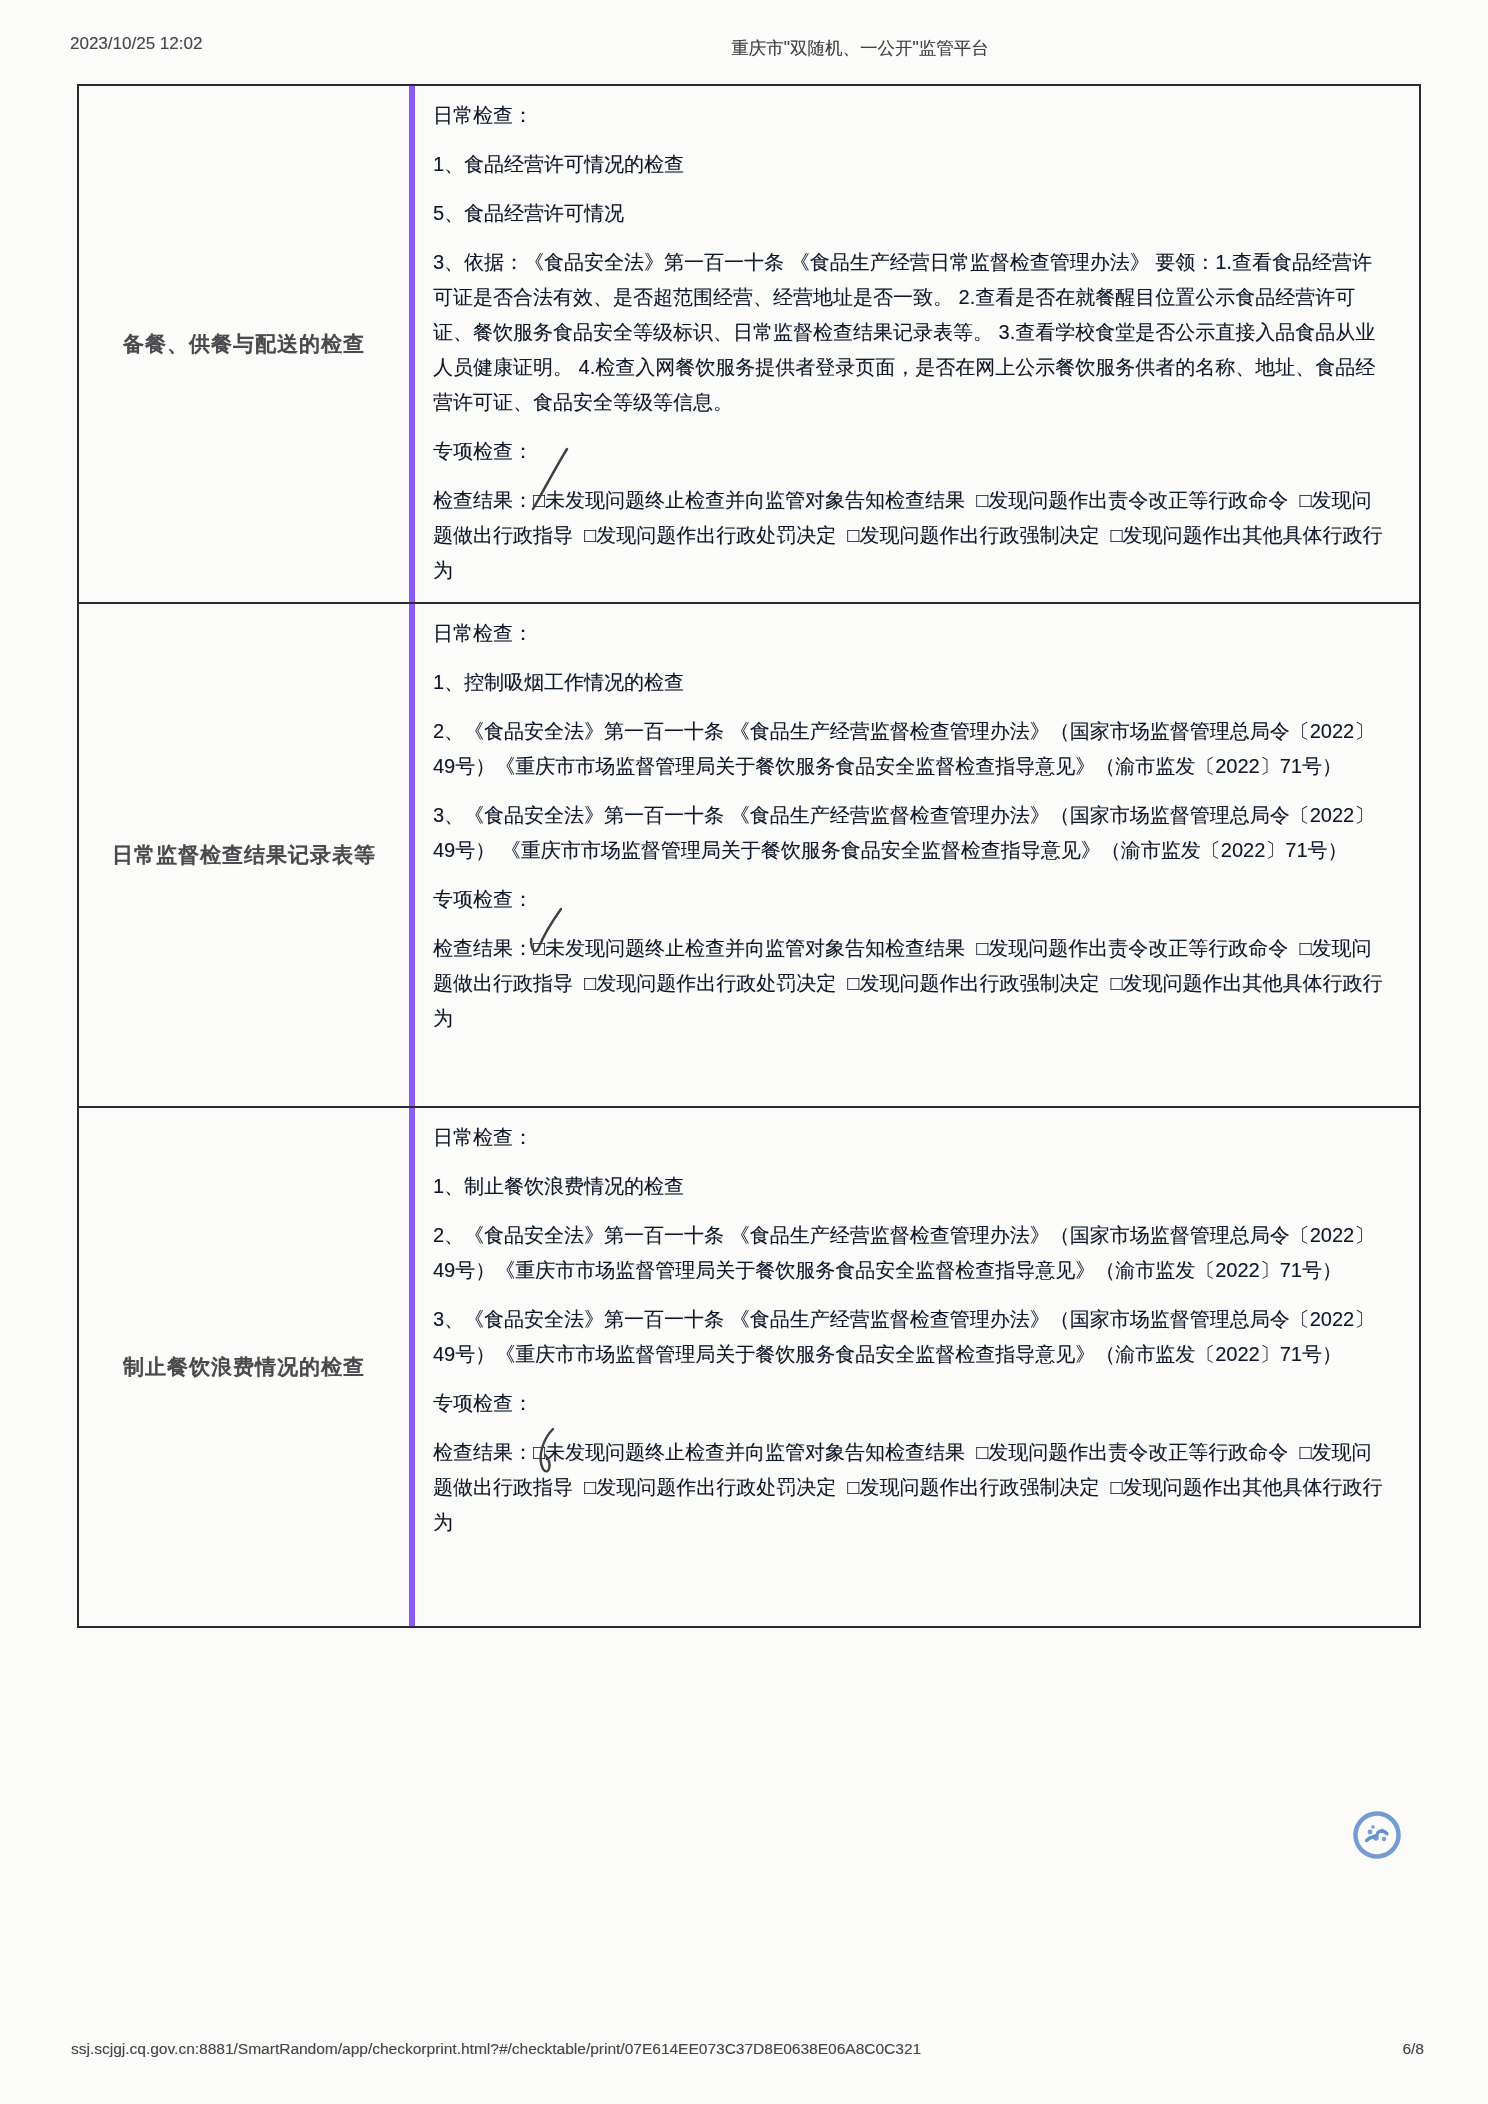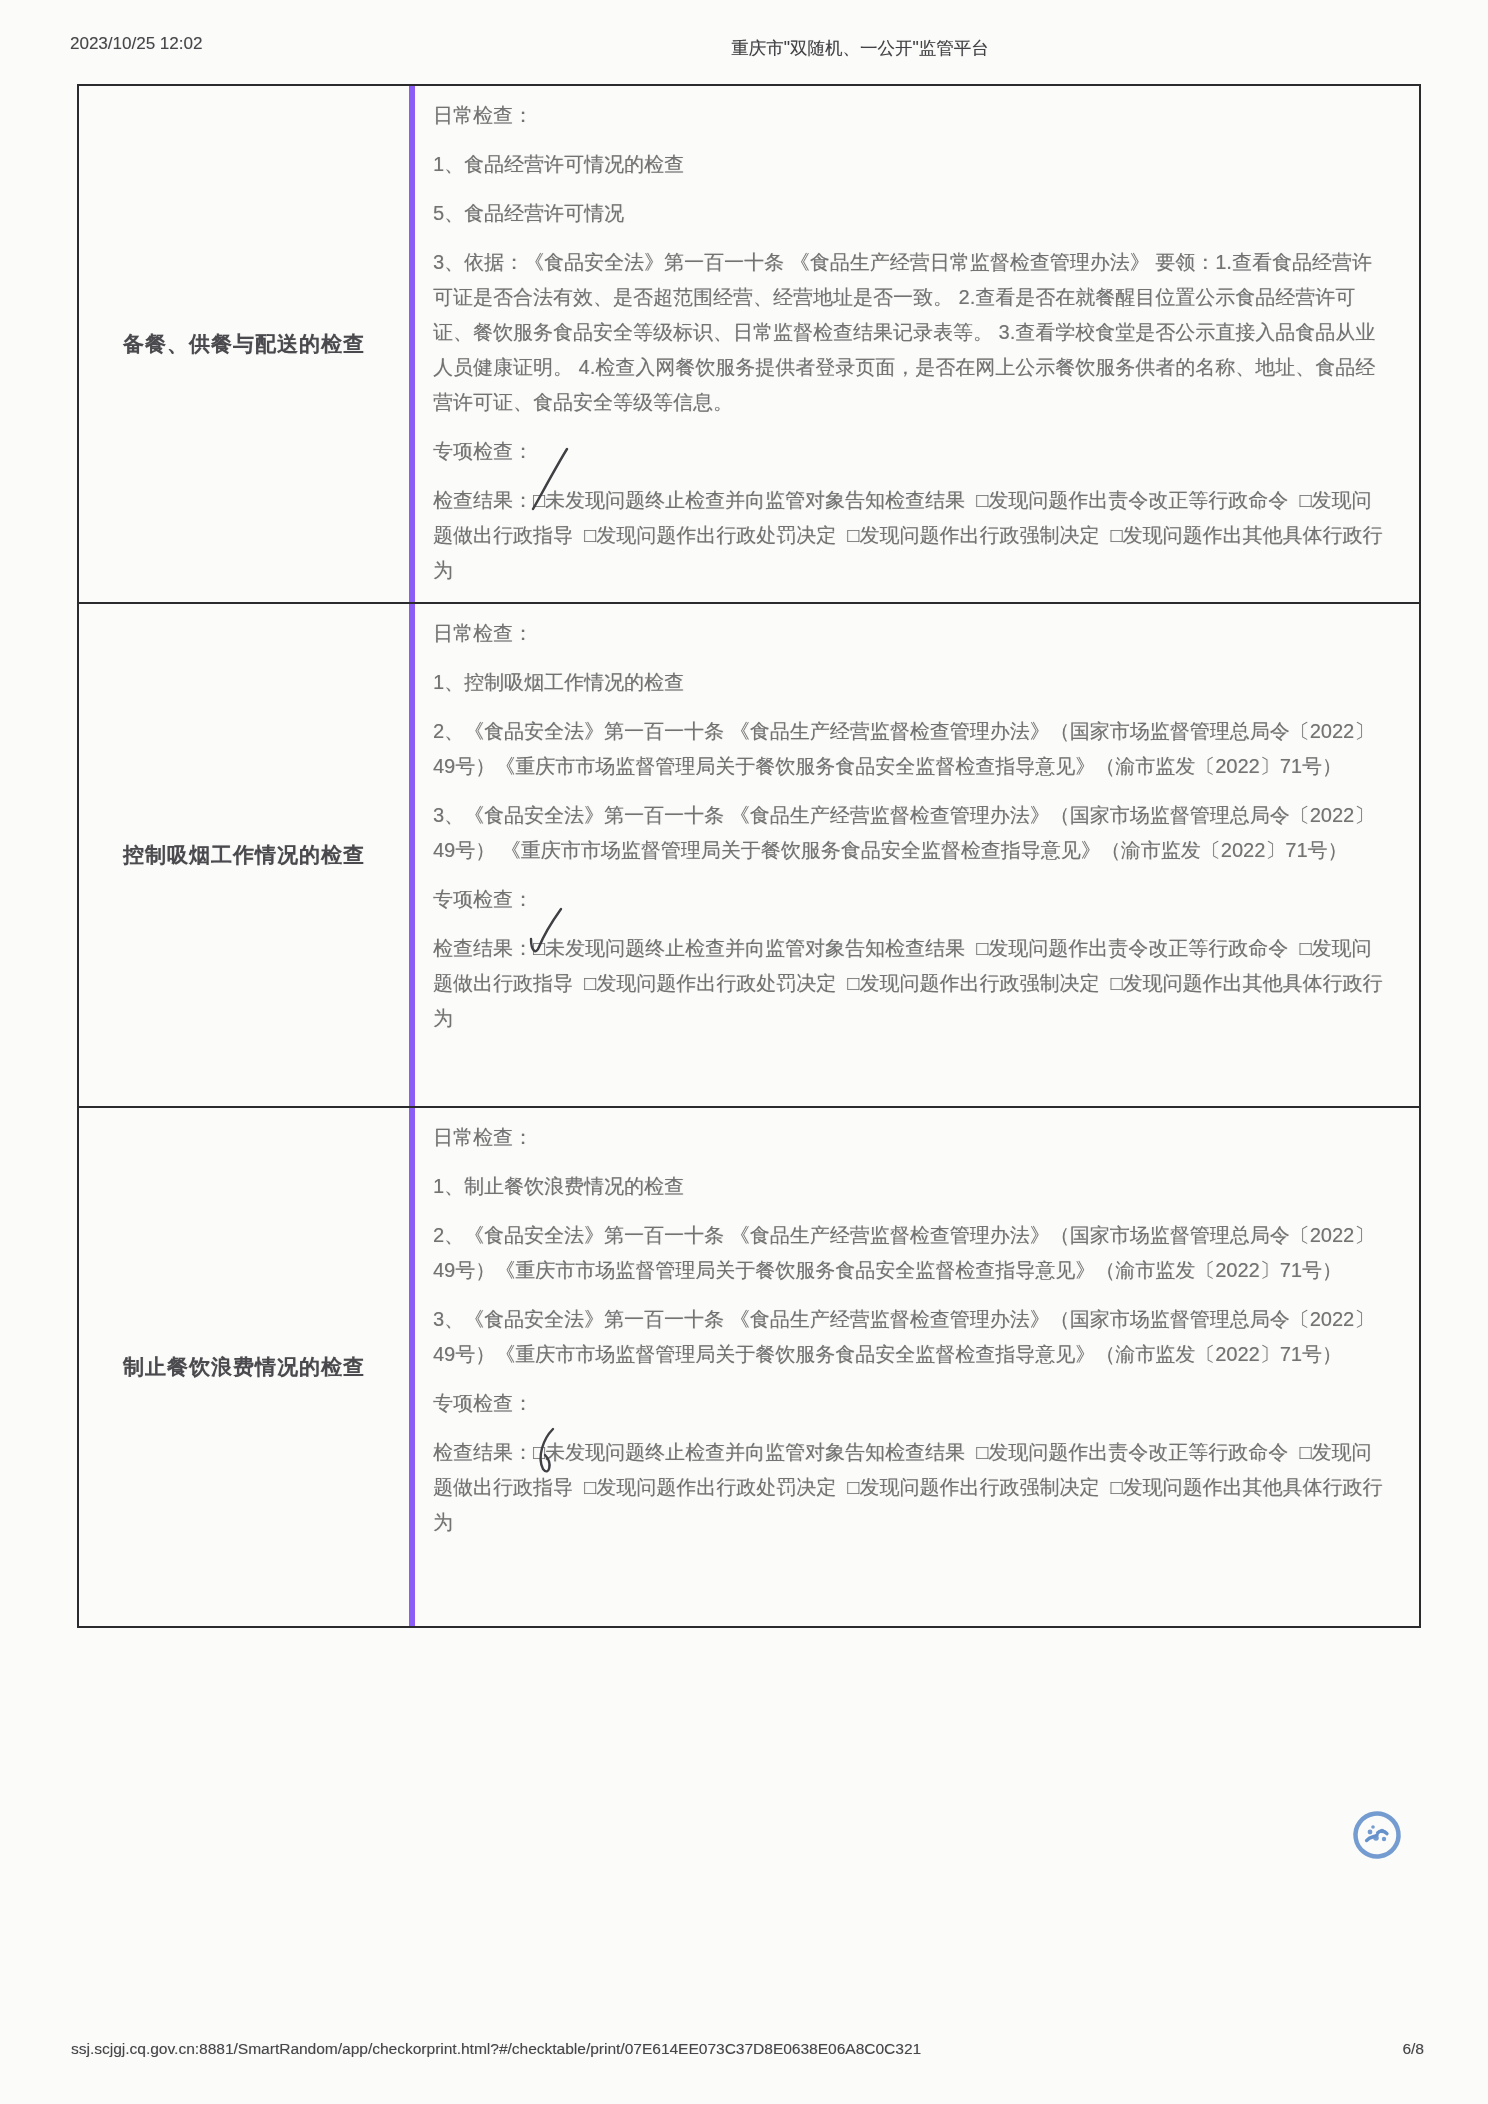--- a/index.html
+++ b/index.html
@@ -17,21 +17,21 @@
     font-size:17.5px;color:#414145;white-space:nowrap;}
 
   
   .checktable{position:absolute;left:77px;top:84px;width:1340px;
     border:2.5px solid #2b2b2d; background:transparent;}
   .trow{display:grid;grid-template-columns:336px 1fr;border-top:2px solid #2b2b2d;}
   .trow:first-child{border-top:none;}
   .row-1{min-height:506px;} .row-2{min-height:502px;} .row-3{min-height:518px;}
   .tlabel{border-right:6px solid #8b5cf6;display:flex;align-items:center;justify-content:center;
     font-weight:bold;font-size:21px;color:#4a4a4e;letter-spacing:1px;text-align:center;padding:6px;}
-  .tcontent{padding:12px 28px 14px 18px;font-size:20px;line-height:35px;color:#737373;}
+  .tcontent{padding:12px 28px 14px 18px;font-size:20px;line-height:35px;color:#0f172a;}
   .tcontent p{margin:0 0 14px 0;white-space:pre-wrap;word-break:break-word;}
   .tcontent p:last-child{margin-bottom:0;}
 
   
   .cb{position:relative;display:inline;}
   .cb .box{display:inline;}
   .tick{position:absolute;left:-10px;bottom:-14px;width:52px;height:76px;overflow:visible;pointer-events:none;}
   .tick path{fill:none;stroke:#3f3f44;stroke-width:2.4;stroke-linecap:round;}
 
   
@@ -60,21 +60,21 @@
       <p>3、依据：《食品安全法》第一百一十条 《食品生产经营日常监督检查管理办法》 要领：1.查看食品经营许可证是否合法有效、是否超范围经营、经营地址是否一致。 2.查看是否在就餐醒目位置公示食品经营许可证、餐饮服务食品安全等级标识、日常监督检查结果记录表等。 3.查看学校食堂是否公示直接入品食品从业人员健康证明。 4.检查入网餐饮服务提供者登录页面，是否在网上公示餐饮服务供者的名称、地址、食品经营许可证、食品安全等级等信息。</p>
       <p>专项检查：</p>
       <p><span>检查结果：</span><span class="cb"><span class="box">□</span><svg class="tick" viewBox="0 0 52 76">
               <path d="M10 60 C18 46 34 16 44 0"></path>
             </svg></span><span>未发现问题终止检查并向监管对象告知检查结果</span><span>  □发现问题作出责令改正等行政命令  □发现问题做出行政指导  □发现问题作出行政处罚决定  □发现问题作出行政强制决定  □发现问题作出其他具体行政行为</span></p>
     </div>
   </div>
 
   <div class="trow row-2">
     <div class="tlabel scan-text">
-      <span>控制吸烟工作情况的检查</span>
+      <span>日常监督检查结果记录表等</span>
     </div>
     <div class="tcontent scan-text">
       <p>日常检查：</p>
       <p>1、控制吸烟工作情况的检查</p>
       <p>2、《食品安全法》第一百一十条 《食品生产经营监督检查管理办法》（国家市场监督管理总局令〔2022〕49号）《重庆市市场监督管理局关于餐饮服务食品安全监督检查指导意见》（渝市监发〔2022〕71号）</p>
       <p>3、《食品安全法》第一百一十条 《食品生产经营监督检查管理办法》（国家市场监督管理总局令〔2022〕49号） 《重庆市市场监督管理局关于餐饮服务食品安全监督检查指导意见》（渝市监发〔2022〕71号）</p>
       <p>专项检查：</p>
       <p><span>检查结果：</span><span class="cb"><span class="box">□</span><svg class="tick" viewBox="0 0 52 76">
               <path d="M8 42 C8 54 13 58 16 50 C20 40 28 26 38 12"></path>
             </svg></span><span>未发现问题终止检查并向监管对象告知检查结果</span><span>  □发现问题作出责令改正等行政命令  □发现问题做出行政指导  □发现问题作出行政处罚决定  □发现问题作出行政强制决定  □发现问题作出其他具体行政行为</span></p>

